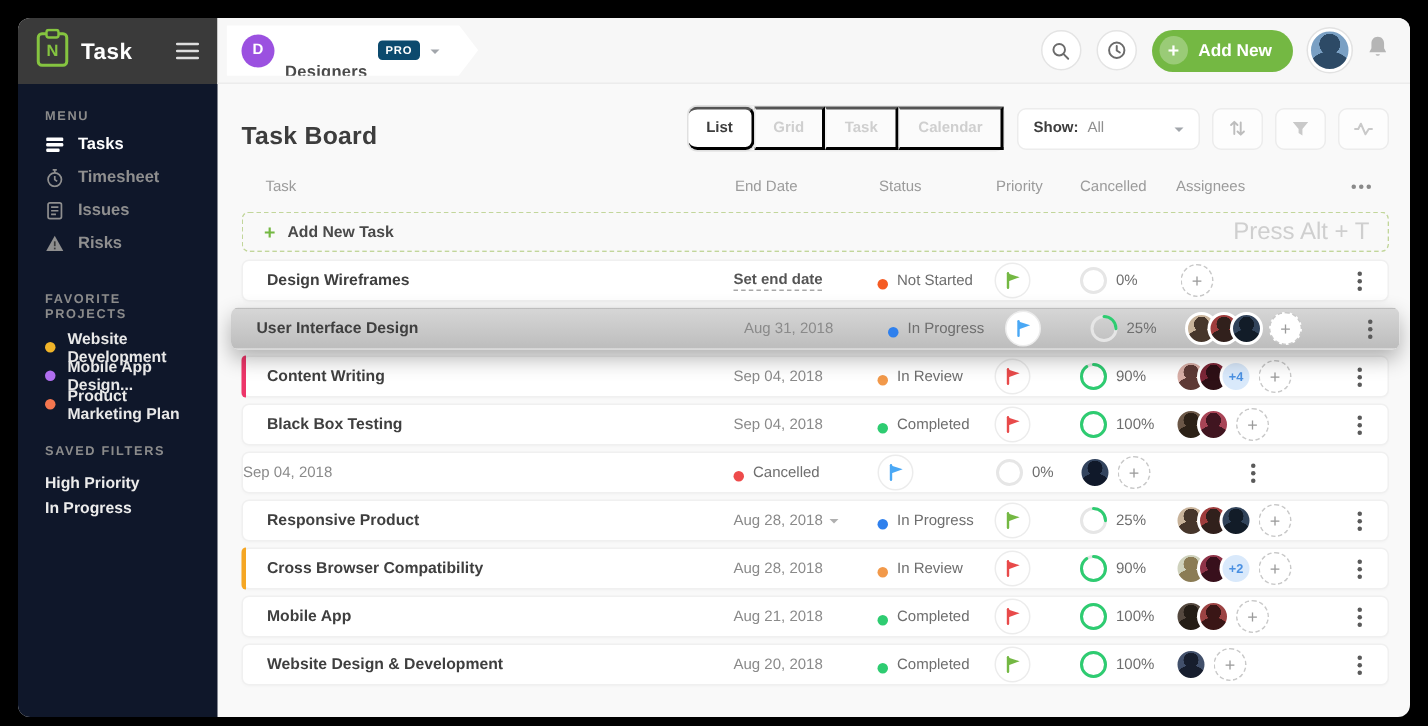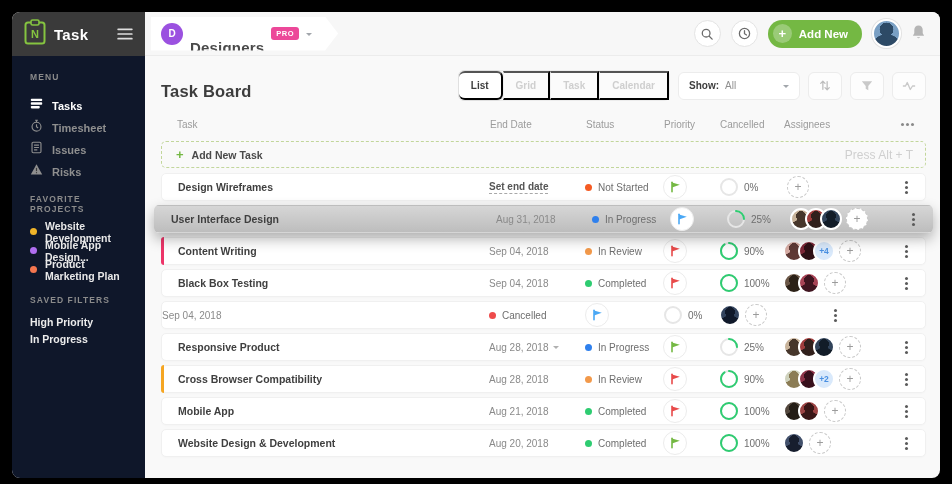--- a/index.html
+++ b/index.html
@@ -10,35 +10,35 @@
   .topbar { flex:0 0 44px; display:flex; }
   .brand { width:133px; flex:0 0 133px; background:#3a3a3a; display:flex; align-items:center; gap:8px; padding:0 12px; }
   .brand-title { color:#fff; font-size:15px; font-weight:700; flex:1; letter-spacing:.3px; }
   .hamburger { cursor:pointer; display:flex; align-items:center; }
   .topbar-right { flex:1; background:#f7f7f7; border-bottom:1px solid #ececec; display:flex; align-items:center; padding:0 14px 0 6px; }
 
   .crumb { height:34px; display:flex; align-items:center; gap:7px; background:#fff; padding:0 26px 0 10px;
            clip-path:polygon(0 0, calc(100% - 13px) 0, 100% 50%, calc(100% - 13px) 100%, 0 100%); cursor:pointer; }
   .crumb + .crumb { margin-left:-6px; padding-left:16px; }
   .crumb-avatar { width:22px; height:22px; border-radius:50%; background:#9b51e0; color:#fff; font-size:10px; font-weight:700; display:flex; align-items:center; justify-content:center; }
-  .crumb-name { font-size:15px; font-weight:700; color:#4a4a4a; letter-spacing:.2px;margin-top:28px; }
-  .badge-pro { background:#ec4899; color:#fff; font-size:7.5px; font-weight:700; padding:2px 5px; border-radius:3px; letter-spacing:.5px; }
+  .crumb-name { font-size:11px; font-weight:700; color:#4a4a4a; letter-spacing:.2px;margin-top:28px; }
+  .badge-pro { background:#0c4a6e; color:#fff; font-size:7.5px; font-weight:700; padding:2px 5px; border-radius:3px; letter-spacing:.5px; }
   .caret { width:0; height:0; border:3.5px solid transparent; border-top-color:#a2a6ab; margin-top:4px; }
 
   .top-actions { margin-left:auto; display:flex; align-items:center; gap:10px; }
   .icon-btn-round { width:27px; height:27px; border-radius:50%; background:#fff; border:1px solid #e4e4e4; display:flex; align-items:center; justify-content:center; cursor:pointer; }
   .add-new-btn { height:28px; border-radius:14px; background:#74b843; color:#fff; display:flex; align-items:center; gap:7px; padding:0 14px 0 5px; font-size:11.5px; font-weight:700; border:none; cursor:pointer; }
   .add-new-plus { width:19px; height:19px; border-radius:50%; background:rgba(255,255,255,.28); display:flex; align-items:center; justify-content:center; font-size:13px; font-weight:700; }
   .user-avatar { width:29px; height:29px; border-radius:50%; border:2px solid #fff; box-shadow:0 0 0 1px #e2e2e2; cursor:pointer; }
 
   
   .body { flex:1; display:flex; min-height:0; }
   .sidebar { width:133px; flex:0 0 133px; background:#0f172a; padding:16px 8px 0 18px; }
   .side-title { color:#8b8b8b; font-size:8.5px; font-weight:700; letter-spacing:1.1px; margin-bottom:8px; }
-  .side-item { display:flex; align-items:flex-end; gap:9px; height:22px; color:#8f8f8f; font-size:11px; font-weight:600; cursor:pointer; }
+  .side-item { display:flex; align-items:flex-start; gap:9px; height:22px; color:#8f8f8f; font-size:11px; font-weight:600; cursor:pointer; }
   .side-item.active { color:#fff; }
   .section { margin-top:16px; }
   .fav-item { display:flex; align-items:center; gap:8px; height:19px; color:#e8e8e8; font-size:10.5px; font-weight:600; cursor:pointer; }
   .fav-dot { width:7px; height:7px; border-radius:50%; flex:0 0 7px; }
   .filter-item { height:17px; display:flex; align-items:center; color:#ececec; font-size:10.5px; font-weight:600; cursor:pointer; }
 
   .main { flex:1; padding:14px 14px 0 16px; display:flex; flex-direction:column; overflow:hidden; }
   .main-head { display:flex; align-items:flex-end; margin-bottom:10px; }
   .page-title { font-size:16.5px; font-weight:700; color:#3d3d3d; letter-spacing:.2px; }
   .controls { margin-left:auto; display:flex; align-items:center; gap:8px; }
@@ -56,30 +56,30 @@
   .thead { height:26px; color:#9b9b9b; font-size:10px; margin-bottom:4px; }
   .th:first-child { padding-left:16px; }
   .hdots { display:flex; gap:2px; justify-content:center; cursor:pointer; }
   .hdots i, .vdots i { width:3px; height:3px; border-radius:50%; background:#8a8a8a; display:block; }
   .vdots { display:flex; flex-direction:column; gap:2px; align-items:center; cursor:pointer; width:100%; }
   .vdots i { background:#5a5a5a; }
 
   .add-row { height:27px; border:1px dashed #c2d69b; border-radius:5px; display:flex; align-items:center; padding:0 12px 0 14px; margin-bottom:5px; cursor:pointer; }
   .add-plus-sign { color:#74b843; font-weight:700; margin-right:8px; font-size:13px; }
   .add-label { font-size:10.5px; color:#4a4a4a; font-weight:600; }
-  .add-hint { margin-left:auto; color:#cfcfcf; font-size:12px; }
+  .add-hint { margin-left:auto; color:#cfcfcf; font-size:16px; }
 
   .trow { position:relative; height:28px; background:#fff; border:1px solid #f0f0f0; border-radius:5px; margin-bottom:4px; box-shadow:0 1px 2px rgba(0,0,0,.02); cursor:pointer; }
   .trow.highlight { background:linear-gradient(#d6d6d6,#bdbdbd); border-color:transparent; box-shadow:0 6px 14px rgba(0,0,0,.3); width:calc(100% + 14px); margin-left:-7px; z-index:2; }
   .accent { position:absolute; left:-1px; top:-1px; bottom:-1px; width:3px; border-radius:5px 0 0 5px; }
   .cell-task { padding-left:16px; font-size:10.5px; color:#3f3f3f; font-weight:600; white-space:nowrap; overflow:hidden; }
   .cell-date { font-size:10px; color:#8a8a8a; display:flex; align-items:center; gap:4px; }
   .date-link { color:#555; font-weight:600; border-bottom:1px dashed #a8a8a8; padding-bottom:1px; cursor:pointer; }
   .date-caret { width:0; height:0; border:3px solid transparent; border-top-color:#b0b0b0; margin-top:3px; }
-  .cell-status { display:flex; align-items:center; gap:6px; font-size:10px; color:#6e6e6e; }
+  .cell-status { display:flex; align-items:flex-end; gap:6px; font-size:10px; color:#6e6e6e; }
   .sdot { width:7px; height:7px; border-radius:50%; flex:0 0 7px; }
   .flag-btn { width:24px; height:24px; border-radius:50%; background:#fff; border:1px solid #ececec; display:flex; align-items:center; justify-content:center; cursor:pointer; }
   .cell-progress { display:flex; align-items:center; gap:5px; font-size:10px; color:#6e6e6e; }
   .cell-assignees { display:flex; align-items:center; }
   .avatar { width:22px; height:22px; border-radius:50%; border:2px solid #fff; margin-left:-7px; }
   .avatar.first { margin-left:0; }
   .more-badge { width:22px; height:22px; border-radius:50%; background:#d9e9fb; color:#4a90e2; font-size:8.5px; font-weight:700; display:flex; align-items:center; justify-content:center; border:2px solid #fff; margin-left:-7px; }
   .plus-btn { width:22px; height:22px; border-radius:50%; border:1px dashed #c9c9c9; background:#fff; color:#9b9b9b; font-size:12px; line-height:1; display:flex; align-items:center; justify-content:center; margin-left:4px; cursor:pointer; }
 </style>
 </head>

